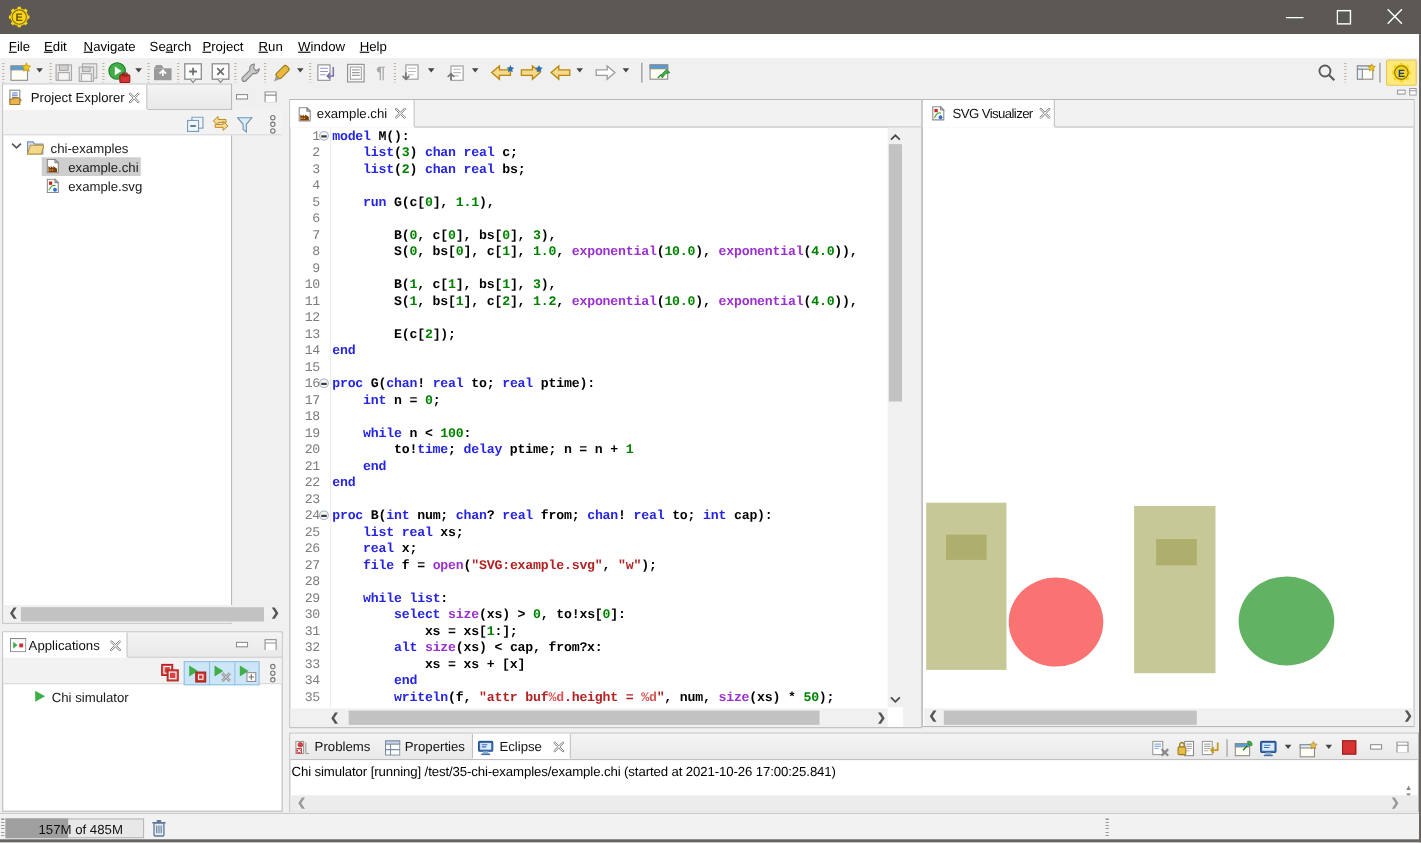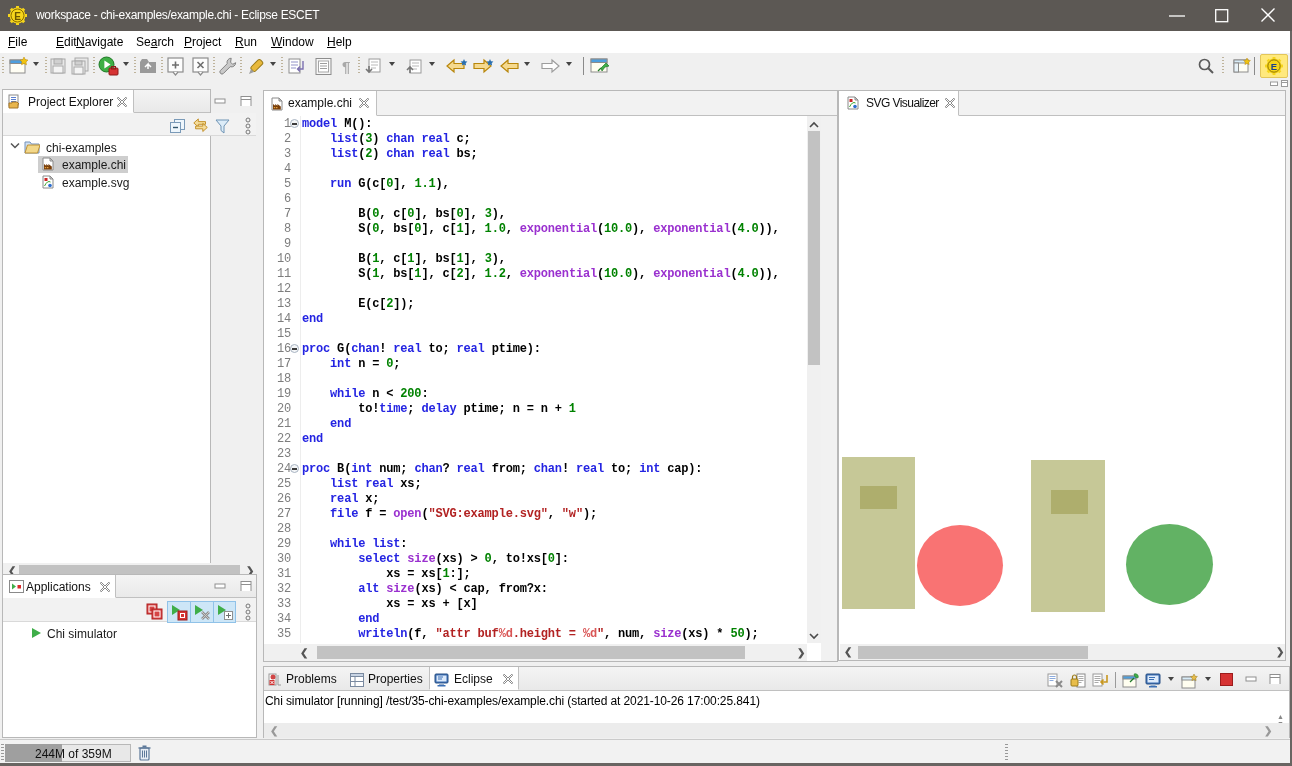--- a/index.html
+++ b/index.html
@@ -52,38 +52,37 @@
     <circle cx="9.5" cy="9.5" r="8" fill="#f6d51b"></circle>
     <g stroke="#f6d51b" stroke-width="3">
       <line x1="9.5" y1="0" x2="9.5" y2="19"></line>
         <line x1="0" y1="9.5" x2="19" y2="9.5"></line>
       <line x1="2.8" y1="2.8" x2="16.2" y2="16.2"></line>
         <line x1="16.2" y1="2.8" x2="2.8" y2="16.2"></line>
     </g>
     <circle cx="9.5" cy="9.5" r="6.5" fill="#f6d51b" stroke="#8a6d00" stroke-width="1"></circle>
     <text x="9.5" y="13.5" text-anchor="middle" font-size="10" font-weight="bold" fill="#6b5500" font-family="Liberation Sans">E</text>
   </svg>
-  <div id="titletext">workspace - chi-examples/example.chi - Eclipse ESCET</div>
   <svg class="abs" style="left:1168px;top:0" width="18" height="31">
       <line x1="1" y1="16" x2="17" y2="16" stroke="#fff" stroke-width="1.3"></line>
     </svg>
   <svg class="abs" style="left:1215px;top:0" width="14" height="31">
       <rect x="0.7" y="9.7" width="12" height="12" fill="none" stroke="#fff" stroke-width="1.3"></rect>
     </svg>
   <svg class="abs" style="left:1261px;top:0" width="15" height="31">
       <g stroke="#fff" stroke-width="1.3">
         <line x1="0.5" y1="8.5" x2="13.5" y2="21.5"></line>
         <line x1="13.5" y1="8.5" x2="0.5" y2="21.5"></line>
       </g>
     </svg>
 </div>
 
 <div id="menubar">
   <div class="mi" style="left:8px"><u>F</u>ile</div>
-  <div class="mi" style="left:56px"><u>E</u>dit</div>
+  <div class="mi" style="left:40px"><u>E</u>dit</div>
   <div class="mi" style="left:76px"><u>N</u>avigate</div>
   <div class="mi" style="left:136px">Se<u>a</u>rch</div>
   <div class="mi" style="left:184px"><u>P</u>roject</div>
   <div class="mi" style="left:235px"><u>R</u>un</div>
   <div class="mi" style="left:271px"><u>W</u>indow</div>
   <div class="mi" style="left:327px"><u>H</u>elp</div>
 </div>
 
 <div id="toolbar">
   <div class="tsep" style="left:2px"></div>
@@ -229,21 +228,21 @@
 </div>
 
 <svg class="abs" style="left:1270px;top:81px" width="8" height="6">
     <rect x="0.5" y="1" width="7" height="3.5" fill="#fff" stroke="#9a9a9a"></rect>
   </svg>
 <svg class="abs" style="left:1281px;top:80px" width="7" height="7">
     <rect x="0.5" y="0.5" width="6" height="6" fill="#fff" stroke="#9a9a9a"></rect>
     <line x1="0.5" y1="2.5" x2="6.5" y2="2.5" stroke="#9a9a9a"></line>
   </svg>
 
-<div class="panel" id="pe" style="left:2px;top:89px;width:209px;height:491px">
+<div class="panel" id="pe" style="left:2px;top:76px;width:209px;height:491px">
   <div class="tabrow"></div>
   <div class="tab-sel" style="width:131px"></div>
   <svg class="abs" style="left:5px;top:4px" width="16" height="16" viewBox="0 0 16 16">
     <rect x="1" y="1" width="9" height="11" fill="#fff" stroke="#8a8a8a"></rect>
     <path d="M3 3.5h5M3 5.5h5M3 7.5h5" stroke="#5b7fd0" stroke-width="1"></path>
     <path d="M4 8 h5 l2 2 h-1 v4 h-9 v-5 h3z" fill="#e9b64d" stroke="#a5762a"></path>
   </svg>
   <div class="tabtxt" style="left:25px">Project Explorer</div>
   <div class="tabx" style="left:114px">
       <svg width="10" height="10" viewBox="0 0 10 10">
@@ -439,21 +438,21 @@
 
         B(<span class="n">1</span>, c[<span class="n">1</span>], bs[<span class="n">1</span>], <span class="n">3</span>),
         S(<span class="n">1</span>, bs[<span class="n">1</span>], c[<span class="n">2</span>], <span class="n">1.2</span>, <span class="f">exponential</span>(<span class="n">10.0</span>), <span class="f">exponential</span>(<span class="n">4.0</span>)),
 
         E(c[<span class="n">2</span>]);
 <span class="k">end</span>
 
 <span class="k">proc</span> G(<span class="k">chan</span>! <span class="k">real</span> to; <span class="k">real</span> ptime):
     <span class="k">int</span> n = <span class="n">0</span>;
 
-    <span class="k">while</span> n &lt; <span class="n">200</span>:
+    <span class="k">while</span> n &lt; <span class="n">100</span>:
         to!<span class="k">time</span>; <span class="k">delay</span> ptime; n = n + <span class="n">1</span>
     <span class="k">end</span>
 <span class="k">end</span>
 
 <span class="k">proc</span> B(<span class="k">int</span> num; <span class="k">chan</span>? <span class="k">real</span> from; <span class="k">chan</span>! <span class="k">real</span> to; <span class="k">int</span> cap):
     <span class="k">list</span> <span class="k">real</span> xs;
     <span class="k">real</span> x;
     <span class="k">file</span> f = <span class="f">open</span>(<span class="s">"SVG:example.svg"</span>, <span class="s">"w"</span>);
 
     <span class="k">while</span> <span class="k">list</span>:
@@ -595,21 +594,21 @@
 
   <div class="sb" style="left:0;top:56px;width:1025px;height:15px;background:#ececec"></div>
   <div class="arr" style="left:6px;top:59px;color:#999">❮</div>
   <div class="arr" style="left:1000px;top:59px;color:#999">❯</div>
 </div>
 
 <div class="abs" style="left:0;top:739px;width:1292px;height:24px;background:#f2f2f2;border-top:1px solid #cacaca"></div>
 <div class="abs" style="left:1px;top:744px;width:3px;height:17px;background-image:repeating-linear-gradient(to bottom,#999 0 1px,transparent 1px 3px)"></div>
 <div class="abs" style="left:5px;top:744px;width:126px;height:18px;background:#e8e8e8;border:1px solid #b8b8b8"></div>
 <div class="abs" style="left:5px;top:744px;width:57px;height:18px;background:#9f9f9f"></div>
-<div class="abs" style="left:35px;top:747px;font-size:12px;color:#111">244M of 359M</div>
+<div class="abs" style="left:35px;top:747px;font-size:12px;color:#111">157M of 485M</div>
 <svg class="abs" style="left:137px;top:744px" width="15" height="18" viewBox="0 0 15 18">
   <rect x="3" y="4" width="9" height="12" rx="1" fill="#e6ecf4" stroke="#5c7899" stroke-width="1.2"></rect>
   <line x1="1.5" y1="4" x2="13.5" y2="4" stroke="#5c7899" stroke-width="1.4"></line>
   <rect x="5.5" y="1.5" width="4" height="2" fill="#5c7899"></rect>
   <path d="M5.5 6.5 v7 M7.5 6.5 v7 M9.5 6.5 v7" stroke="#5c7899"></path>
 </svg>
 <div class="abs" style="left:1005px;top:744px;width:3px;height:17px;background-image:repeating-linear-gradient(to bottom,#999 0 1px,transparent 1px 3px)"></div>
 
 <div class="abs" style="left:1290px;top:31px;width:2px;height:735px;background:#696562"></div>
 <div class="abs" style="left:0;top:763px;width:1292px;height:3px;background:#696562"></div>

